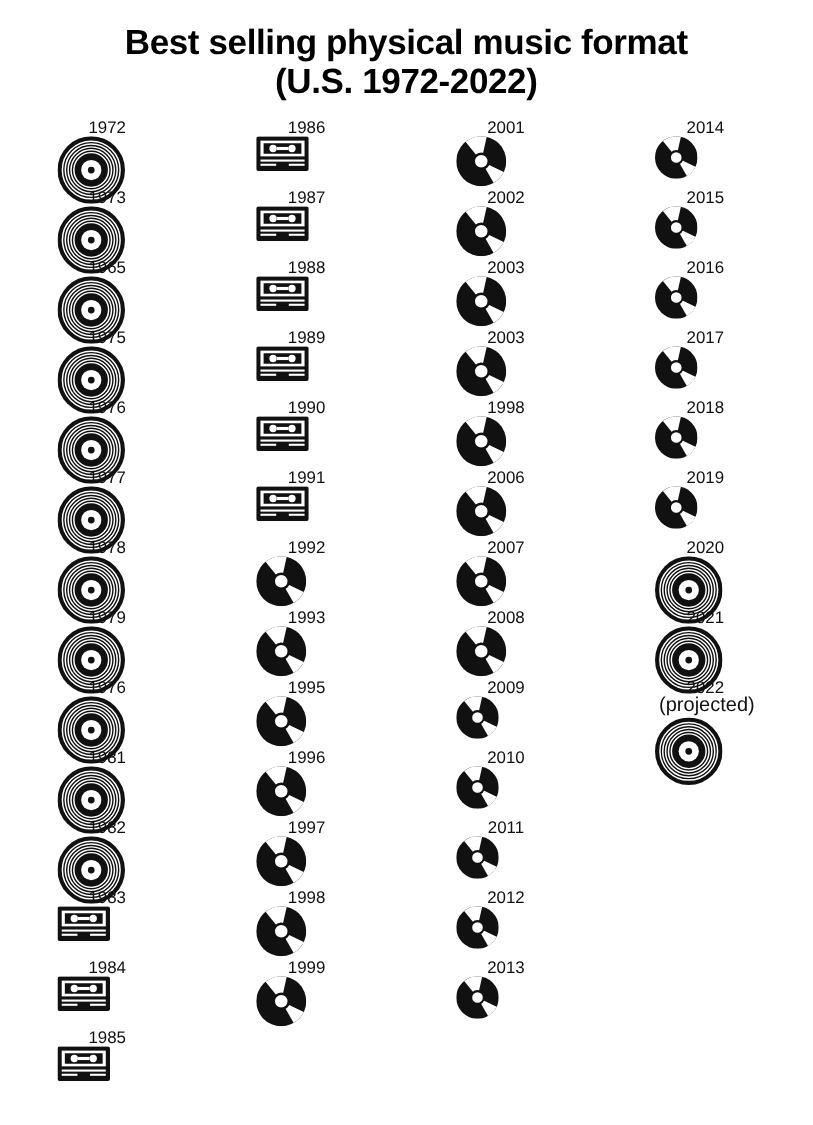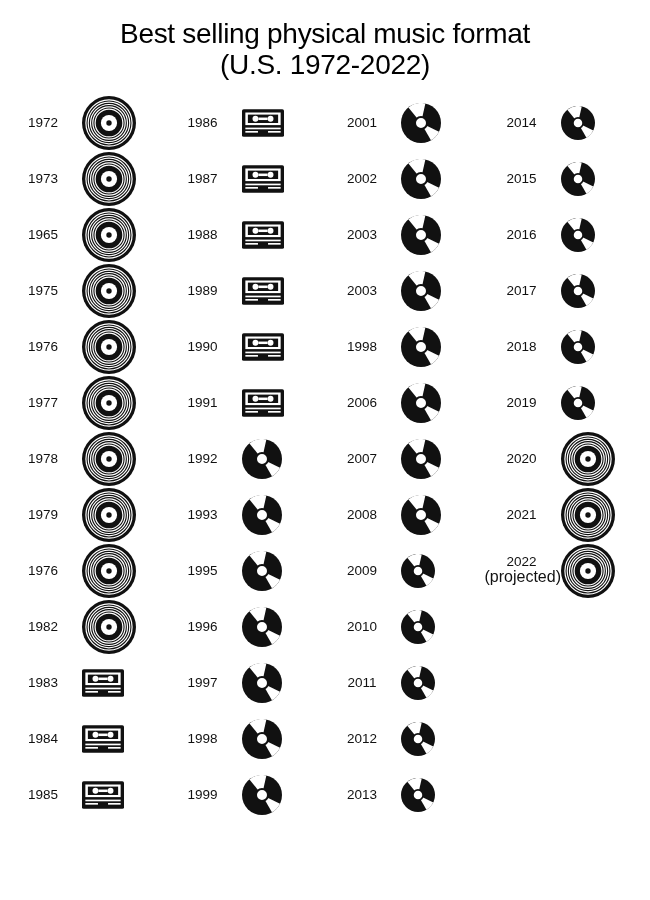--- a/index.html
+++ b/index.html
@@ -16,42 +16,42 @@
   }
   .sheet {
     position: relative;
     width: 650px;
     height: 900px;
     box-sizing: border-box;
   }
   .title {
     text-align: center;
     font-size: 28px;
-    font-weight: normal;
+    font-weight: bold;
     line-height: 1.12;
     letter-spacing: -0.3px;
     padding: 18px 20px 0 20px;
     white-space: pre-line;
   }
   .columns {
     display: flex;
     flex-direction: row;
     align-items: flex-start;
     padding: 14px 6px 0 6px;
     box-sizing: border-box;
   }
   .col {
     width: 162px;
     display: flex;
     flex-direction: column;
   }
   .row {
     height: 56px;
     display: flex;
-    flex-direction: row;
+    flex-direction: column;
     align-items: center;
   }
   .year {
     width: 74px;
     text-align: center;
     font-size: 13.5px;
     line-height: 1.05;
     color: #111;
     flex: none;
   }
@@ -211,20 +211,35 @@
               <circle cx="27" cy="27" r="20.79" fill="none" stroke="#ffffff" stroke-width="1.188"></circle>
               <circle cx="27" cy="27" r="18.494999999999997" fill="none" stroke="#ffffff" stroke-width="1.188"></circle>
               <circle cx="27" cy="27" r="16.199999999999996" fill="none" stroke="#ffffff" stroke-width="1.188"></circle>
               <circle cx="27" cy="27" r="13.904999999999998" fill="none" stroke="#ffffff" stroke-width="1.188"></circle>
               <circle cx="27" cy="27" r="8.1" fill="#ffffff"></circle>
               <circle cx="27" cy="27" r="2.7" fill="#111111"></circle>
             </svg>
           </div>
         </div>
         <div class="row">
+          <div class="year">1981</div>
+          <div class="icon-cell">
+            <svg width="54" height="54" viewBox="0 0 54 54">
+              <circle cx="27" cy="27" r="27" fill="#111111"></circle>
+              <circle cx="27" cy="27" r="23.085" fill="none" stroke="#ffffff" stroke-width="1.188"></circle>
+              <circle cx="27" cy="27" r="20.79" fill="none" stroke="#ffffff" stroke-width="1.188"></circle>
+              <circle cx="27" cy="27" r="18.494999999999997" fill="none" stroke="#ffffff" stroke-width="1.188"></circle>
+              <circle cx="27" cy="27" r="16.199999999999996" fill="none" stroke="#ffffff" stroke-width="1.188"></circle>
+              <circle cx="27" cy="27" r="13.904999999999998" fill="none" stroke="#ffffff" stroke-width="1.188"></circle>
+              <circle cx="27" cy="27" r="8.1" fill="#ffffff"></circle>
+              <circle cx="27" cy="27" r="2.7" fill="#111111"></circle>
+            </svg>
+          </div>
+        </div>
+        <div class="row">
           <div class="year">1982</div>
           <div class="icon-cell">
             <svg width="54" height="54" viewBox="0 0 54 54">
               <circle cx="27" cy="27" r="27" fill="#111111"></circle>
               <circle cx="27" cy="27" r="23.085" fill="none" stroke="#ffffff" stroke-width="1.188"></circle>
               <circle cx="27" cy="27" r="20.79" fill="none" stroke="#ffffff" stroke-width="1.188"></circle>
               <circle cx="27" cy="27" r="18.494999999999997" fill="none" stroke="#ffffff" stroke-width="1.188"></circle>
               <circle cx="27" cy="27" r="16.199999999999996" fill="none" stroke="#ffffff" stroke-width="1.188"></circle>
               <circle cx="27" cy="27" r="13.904999999999998" fill="none" stroke="#ffffff" stroke-width="1.188"></circle>
               <circle cx="27" cy="27" r="8.1" fill="#ffffff"></circle>

